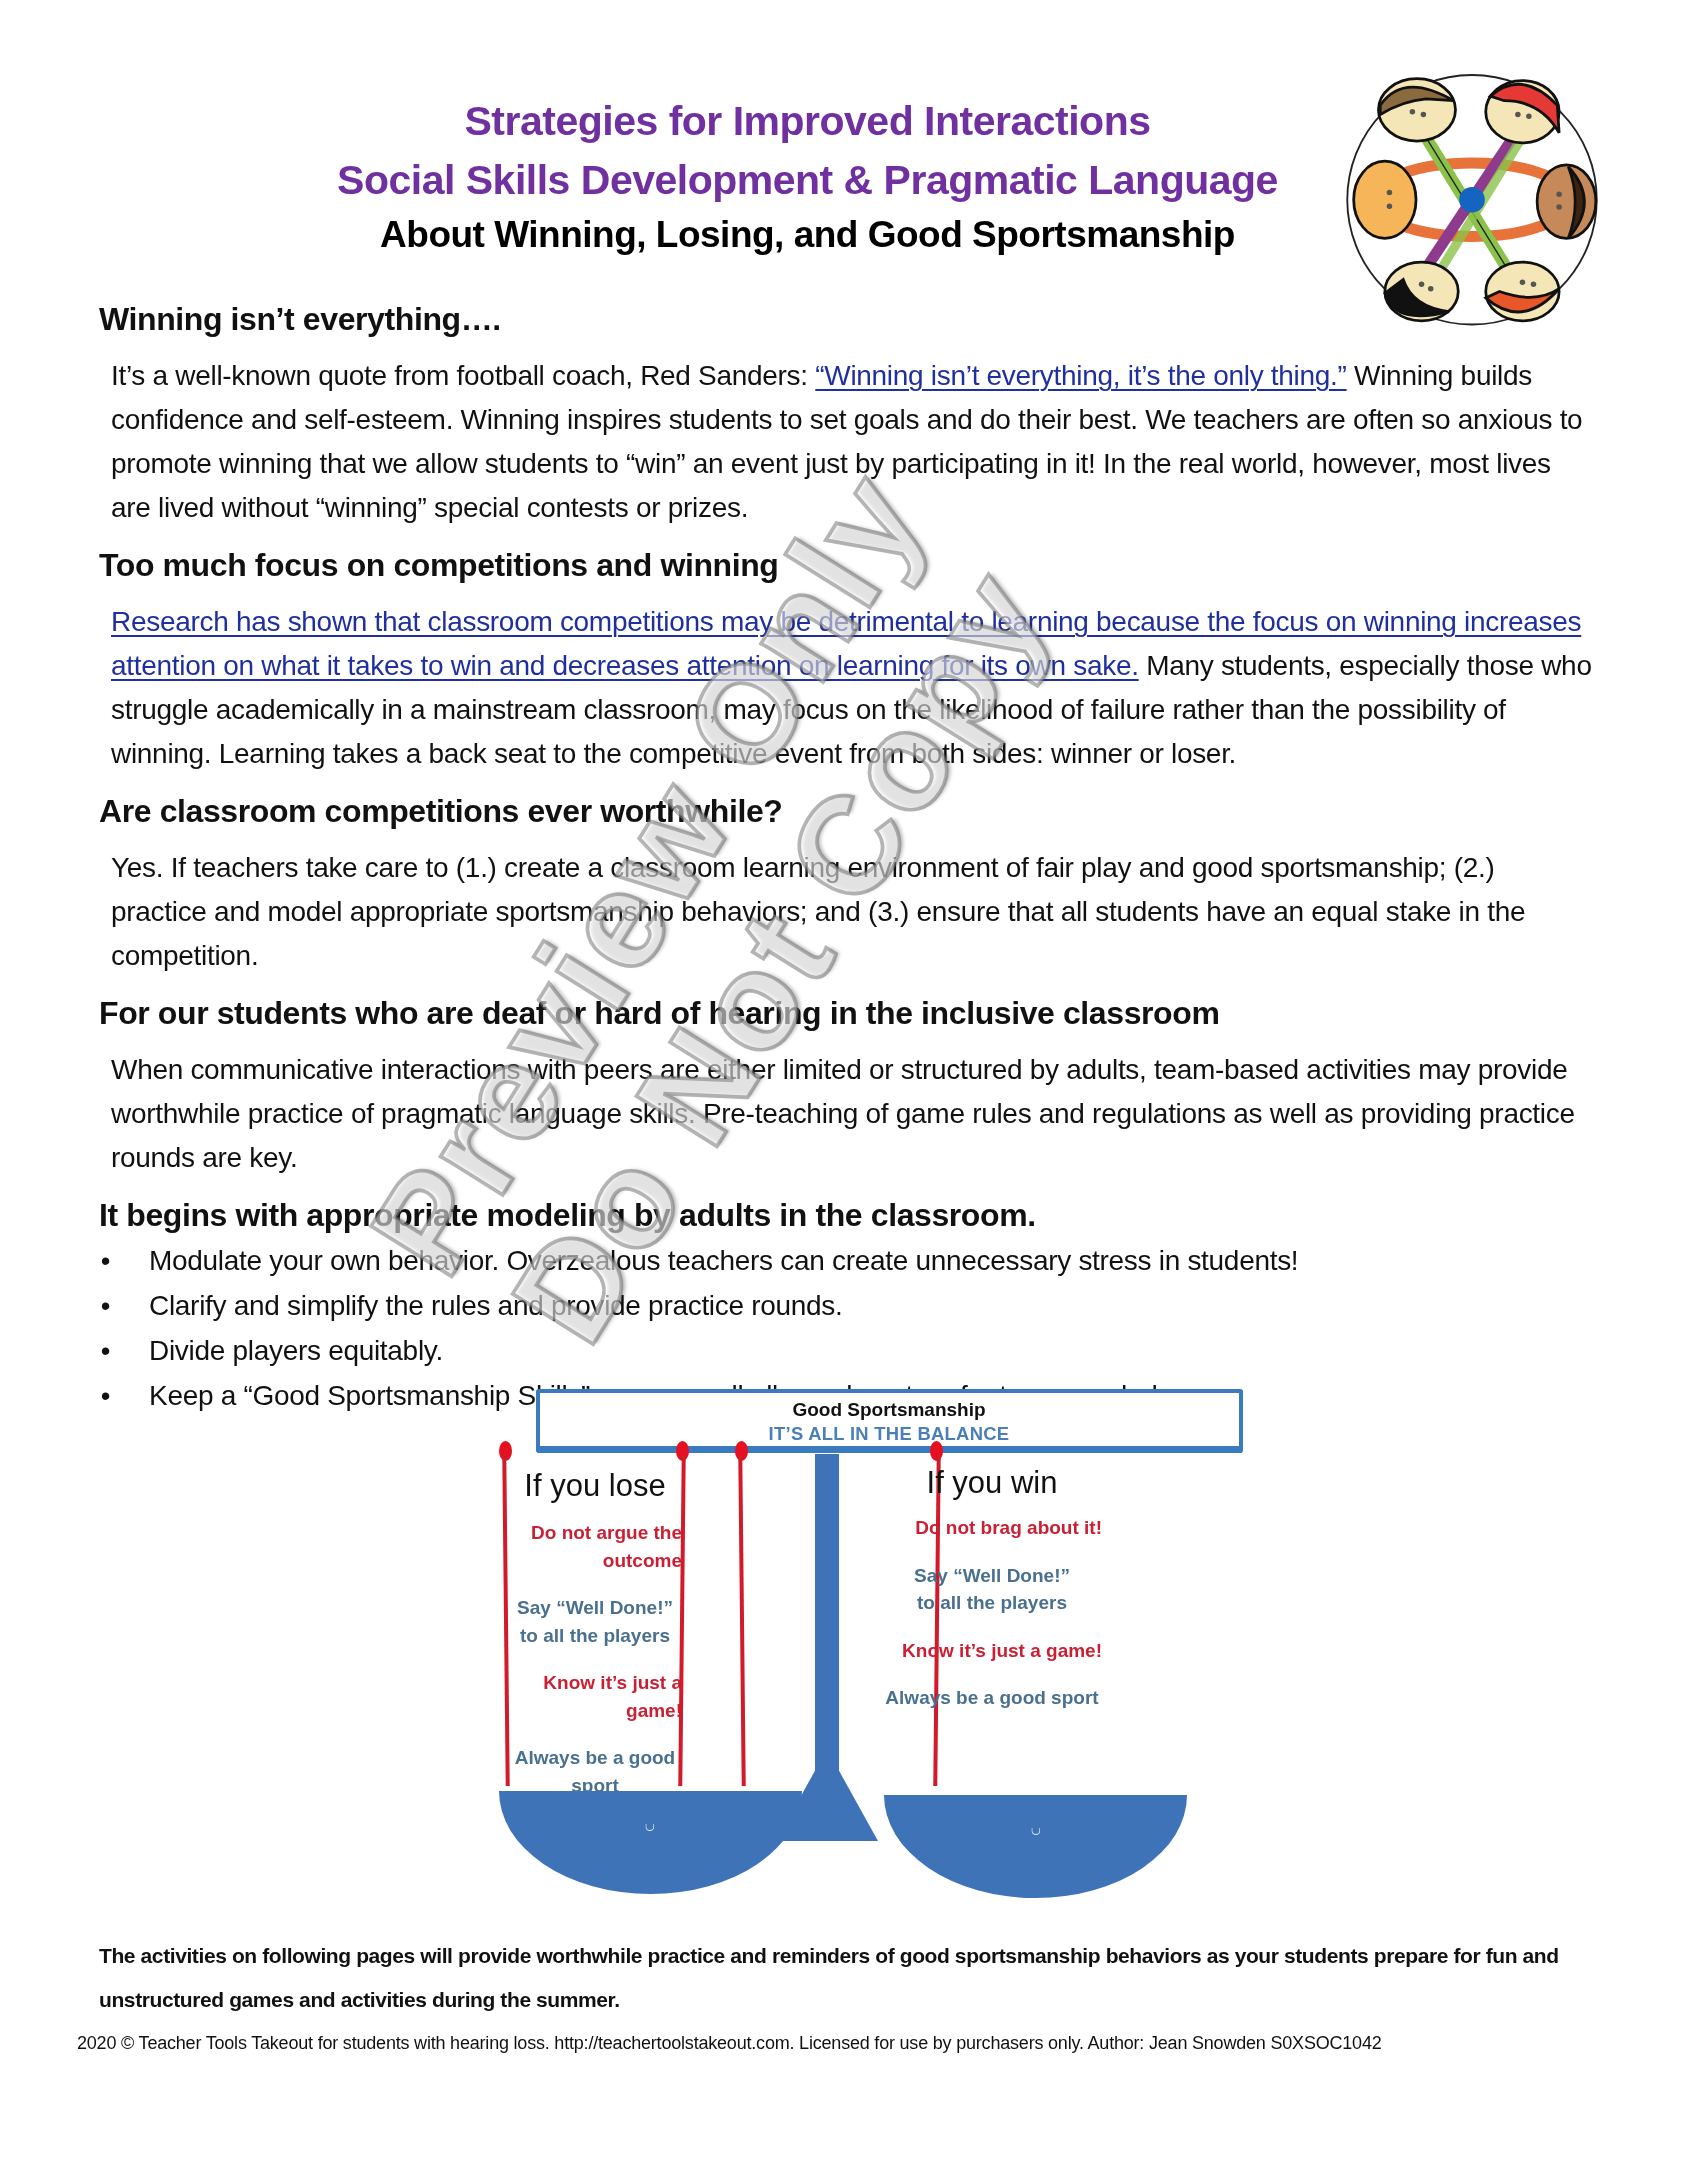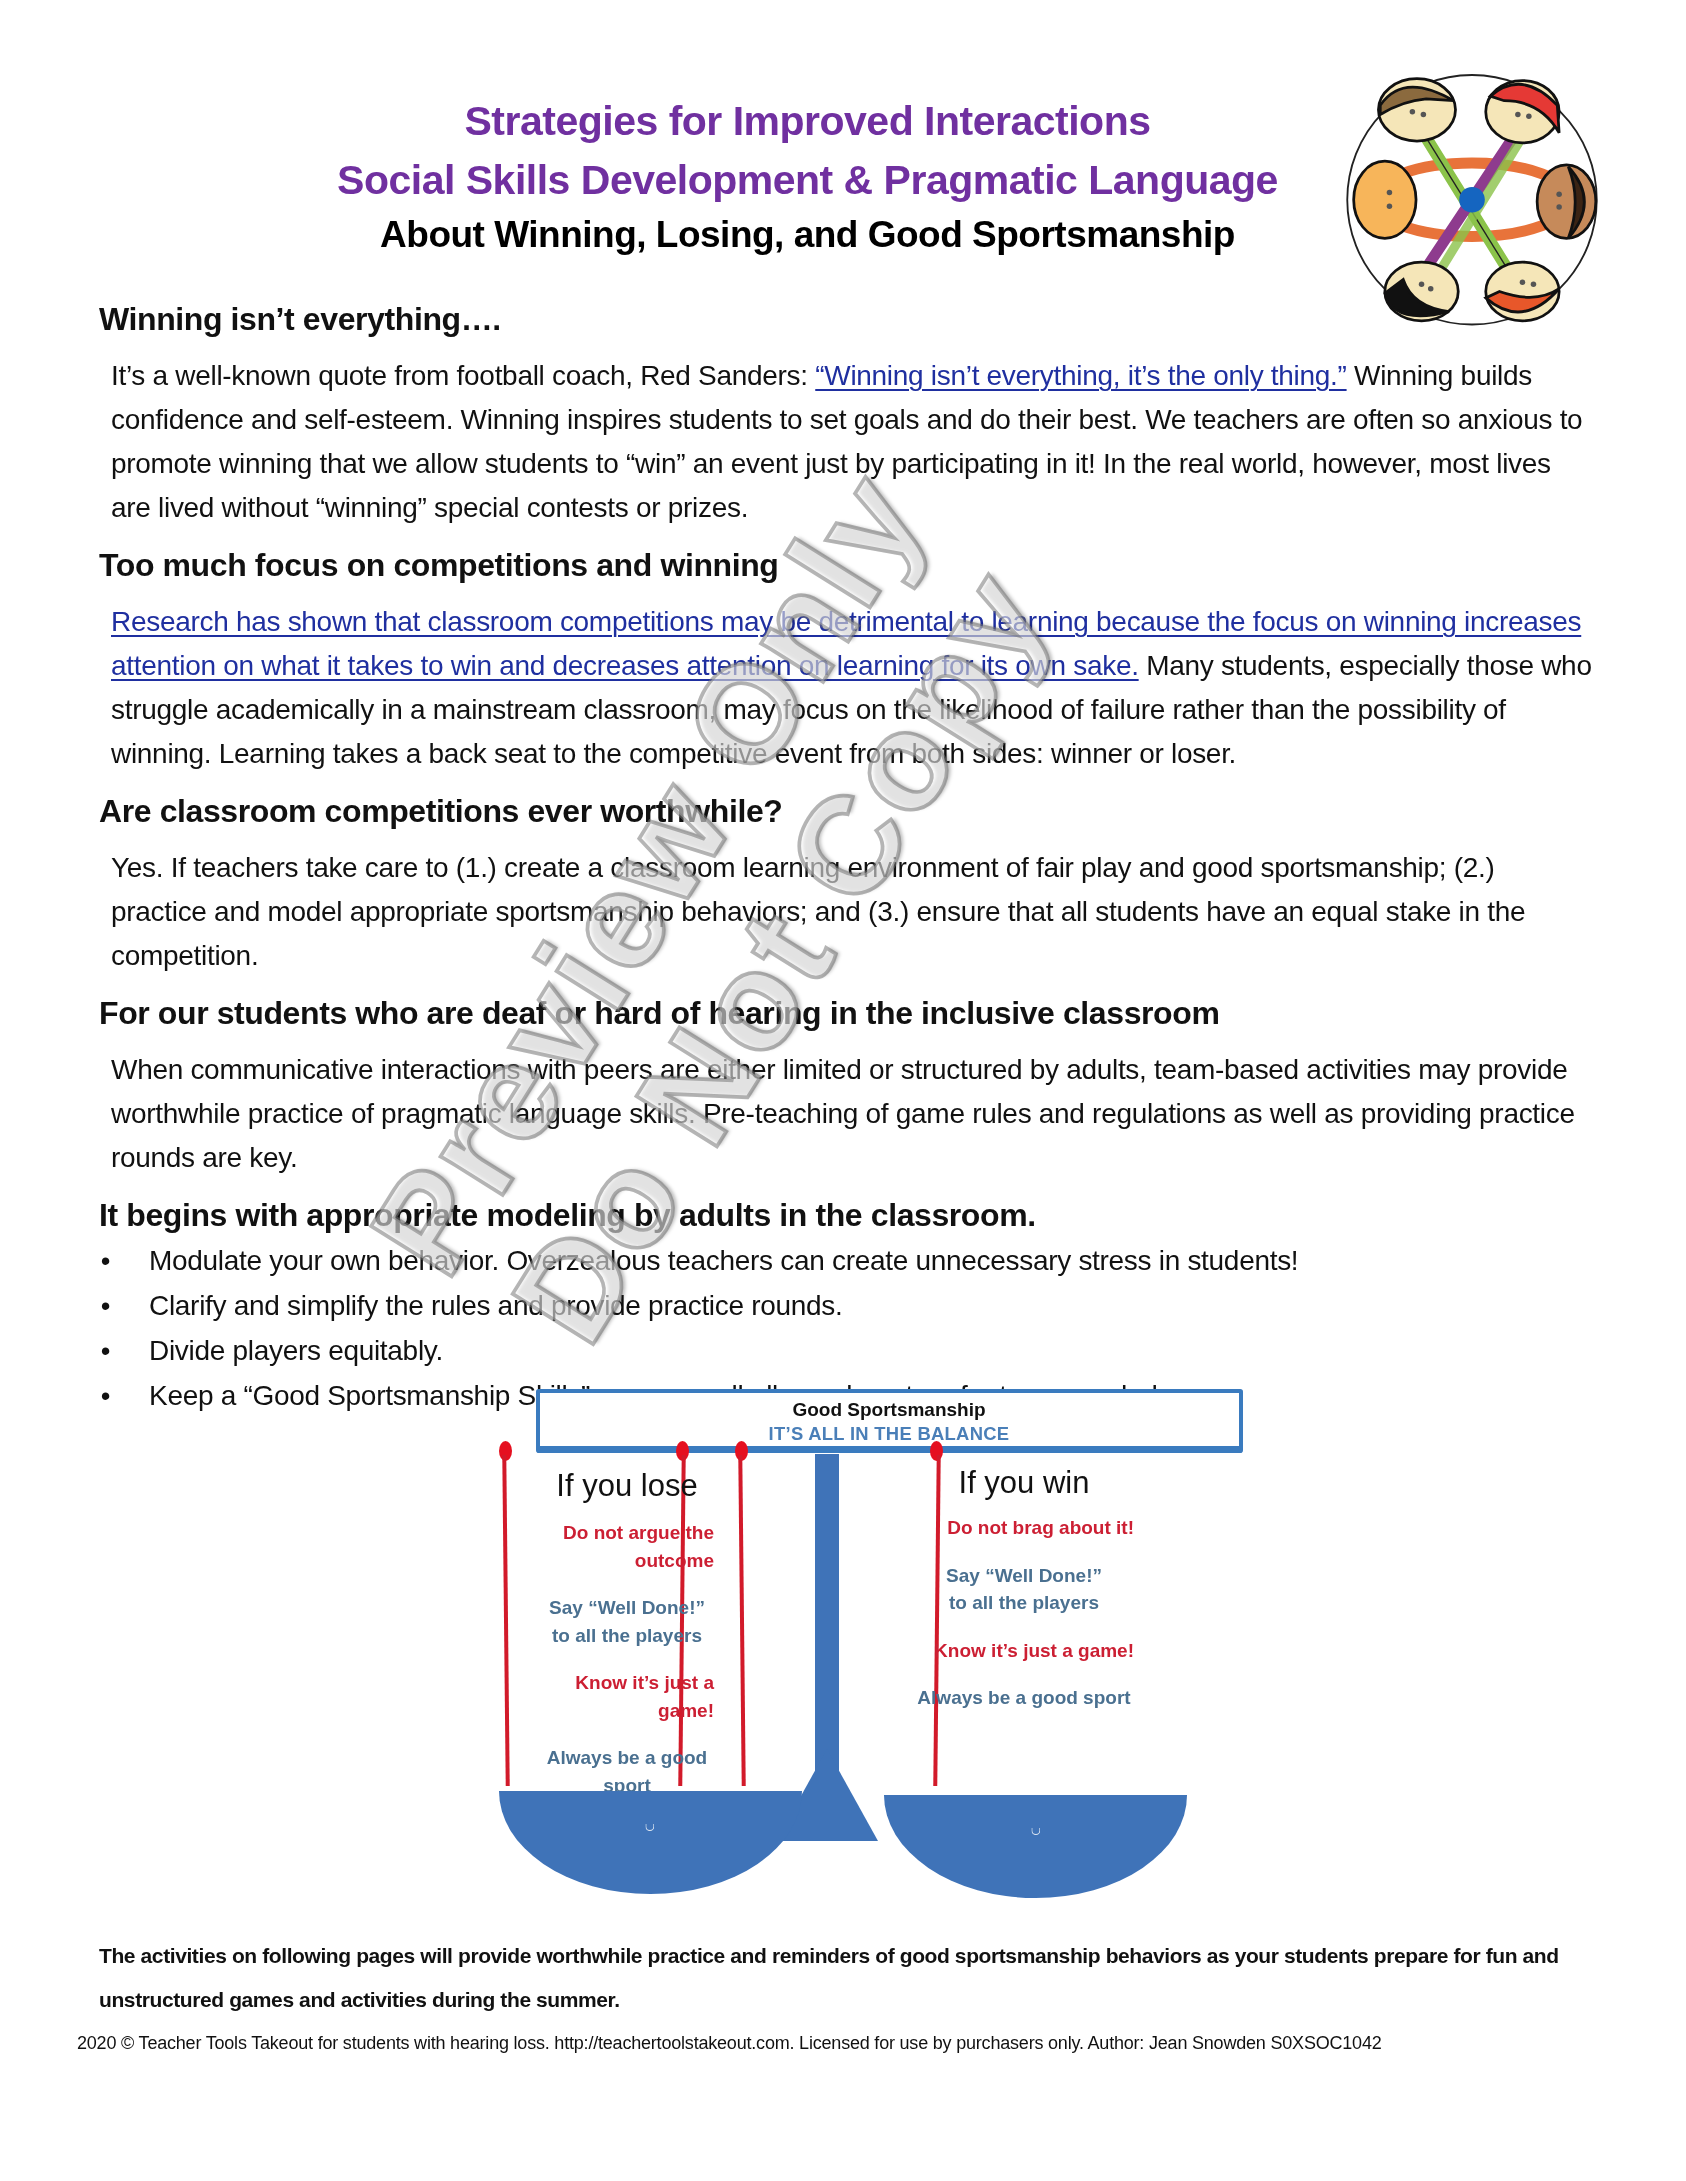--- a/index.html
+++ b/index.html
@@ -27,21 +27,21 @@
   .balance { position: absolute; left: 482px; top: 1382px; width: 725px; height: 514px; }
   .beam { position: absolute; left: 5.5px; top: 7.3px; width: 707px; height: 64px; border: 4.6px solid #3a7bbf;
           border-bottom-width: 7.3px; border-radius: 2.8px; background: #fff; text-align: center; box-sizing: border-box; margin-left: 48px; }
   .beam-title { font-weight: bold; font-size: 19px; line-height: 26px; color: #111; margin-top: 3.7px; }
   .beam-sub { font-weight: bold; font-size: 18.4px; line-height: 22px; color: #4a7fb8; letter-spacing: 0.3px; }
   .post { position: absolute; left: 333px; top: 72px; width: 24px; height: 358px; background: #3f73b8; }
   .base { position: absolute; left: 294px; top: 367px; width: 0; height: 0;
           border-left: 51px solid transparent; border-right: 51px solid transparent; border-bottom: 92px solid #3f73b8; }
   .pin { position: absolute; width: 13px; height: 20px; background: #e51020; border-radius: 50%; top: 59px; }
   .rope { position: absolute; width: 3.7px; background: #d21a2a; top: 73px; height: 331px; }
-  .pan-text { position: absolute; text-align: center; font-weight: bold; padding-left: 32px; }
+  .pan-text { position: absolute; text-align: center; font-weight: bold; }
   .pan-head { font-size: 31px; line-height: 40px; color: #111; font-weight: normal; }
   .pan-item { font-size: 19px; line-height: 27.5px; }
   .red { color: #cc1f33; text-align: right; }
   .blue { color: #4a7090; }
   .bowl { position: absolute; top: 409px; width: 303px; height: 103px; background: #3f73b8;
           border-radius: 0 0 152px 152px / 0 0 103px 103px; }
   .bowl-mark { position: absolute; left: 50%; top: 33px; width: 7.3px; height: 6.4px; border: 1.8px solid #dfe8f3;
                border-top: none; border-radius: 0 0 4.6px 4.6px; transform: translateX(-50%); }
 
   

